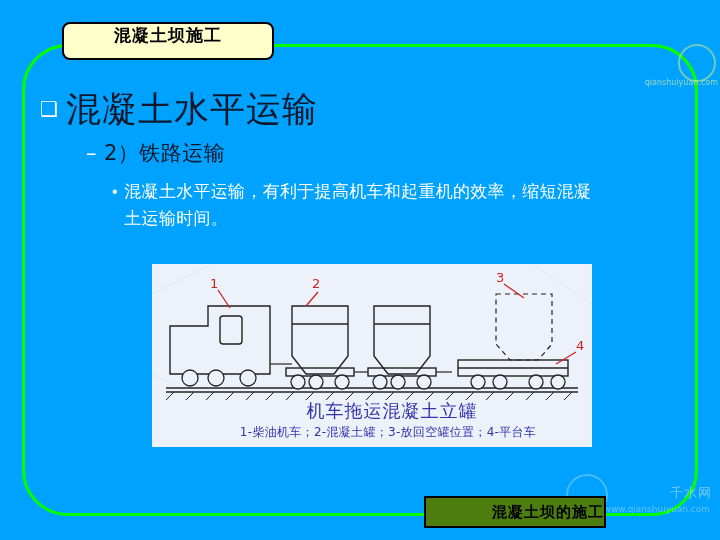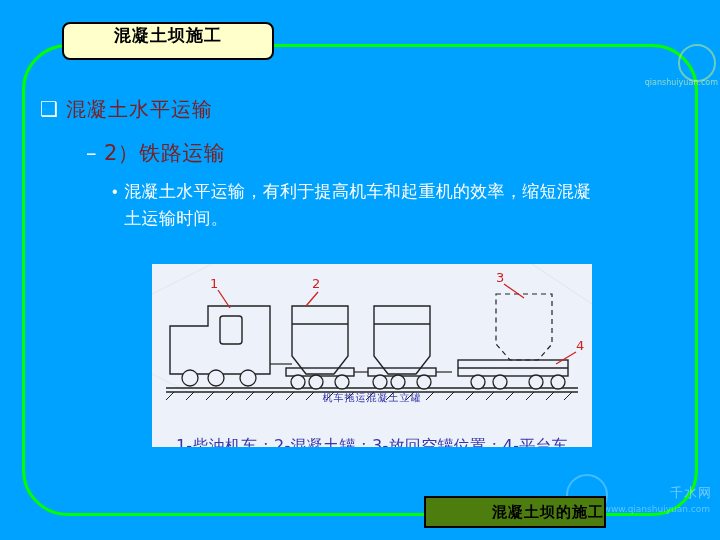--- a/index.html
+++ b/index.html
@@ -85,22 +85,22 @@
   }
   .lvl1 .bullet {
     font-family: "DejaVu Sans", sans-serif;
     font-size: 20px;
     color: #FFFFFF;
     width: 26px;
     line-height: 34px;
   }
   .lvl1 .text {
     font-family: "DejaVu Sans", sans-serif;
-    font-size: 20px;
-    color: #7f1d1d;
+    font-size: 35px;
+    color: #0f172a;
     line-height: 34px;
     letter-spacing: 1px;
   }
   
   .lvl2 {
     position: absolute;
     left: 86px;
     top: 138px;
     display: flex;
     align-items: flex-start;
@@ -108,21 +108,21 @@
   .lvl2 .dash {
     font-family: "DejaVu Sans", sans-serif;
     font-size: 21px;
     color: #FFFFFF;
     width: 18px;
     line-height: 30px;
   }
   .lvl2 .text {
     font-family: "DejaVu Sans", sans-serif;
     font-size: 21px;
-    color: #7f1d1d;
+    color: #0f172a;
     line-height: 30px;
     letter-spacing: 0.5px;
   }
   
   .lvl3 {
     position: absolute;
     left: 112px;
     top: 178px;
     display: flex;
     align-items: flex-start;
@@ -152,22 +152,22 @@
     overflow: hidden;
   }
   .fig-svg { display: block; }
   .cap1, .cap2 {
     position: absolute;
     width: 100%;
     text-align: center;
     font-family: "DejaVu Sans", sans-serif;
     color: #3333AA;
   }
-  .cap1 { top: 127px; font-size: 10px; letter-spacing: 1px; }
-  .cap2 { top: 172px; font-size: 16px; letter-spacing: 0.3px; }
+  .cap1 { top: 135px; font-size: 18px; letter-spacing: 1px; padding-left: 20px; }
+  .cap2 { top: 160px; font-size: 12px; letter-spacing: 0.3px; margin-left: 16px; }
 
   
   .watermark {
     position: absolute;
     right: 8px;
     bottom: 38px;
     font-family: "DejaVu Sans", sans-serif;
     font-size: 13px;
     color: rgba(200,235,255,0.55);
     letter-spacing: 1px;

